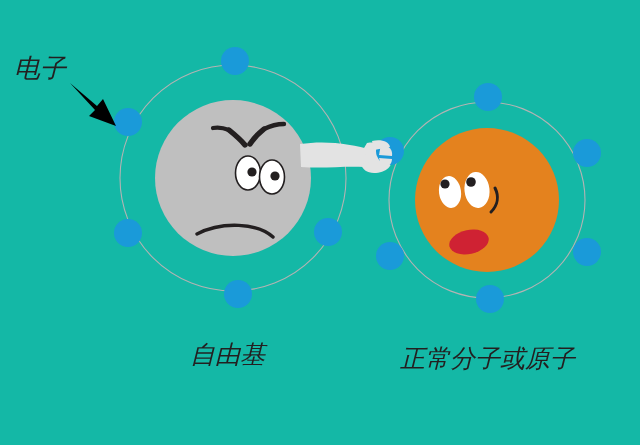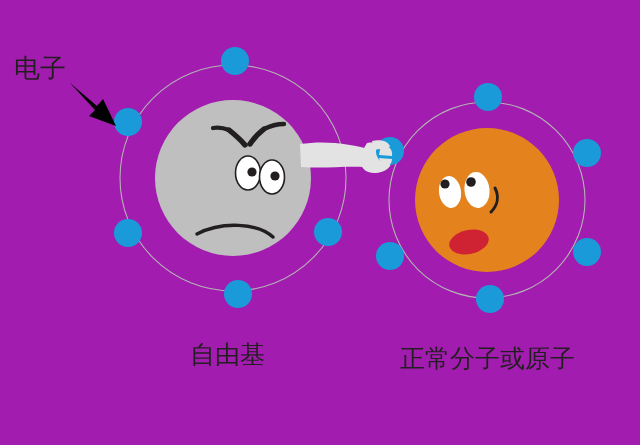--- a/index.html
+++ b/index.html
@@ -7,22 +7,23 @@
     padding: 0;
     background: #ffffff;
   }
   body {
     font-family: "Liberation Sans", "DejaVu Sans", sans-serif;
   }
   #stage {
     position: relative;
     width: 640px;
     height: 445px;
-    background: #a21caf;
+    background: #14b8a6;
     overflow: hidden;
+    font-style: italic;
   }
   #scene {
     position: absolute;
     inset: 0;
     display: block;
   }
   .cn-label {
     font-family: "DejaVu Sans", "Liberation Sans", sans-serif;
     fill: #231f20;
   }

